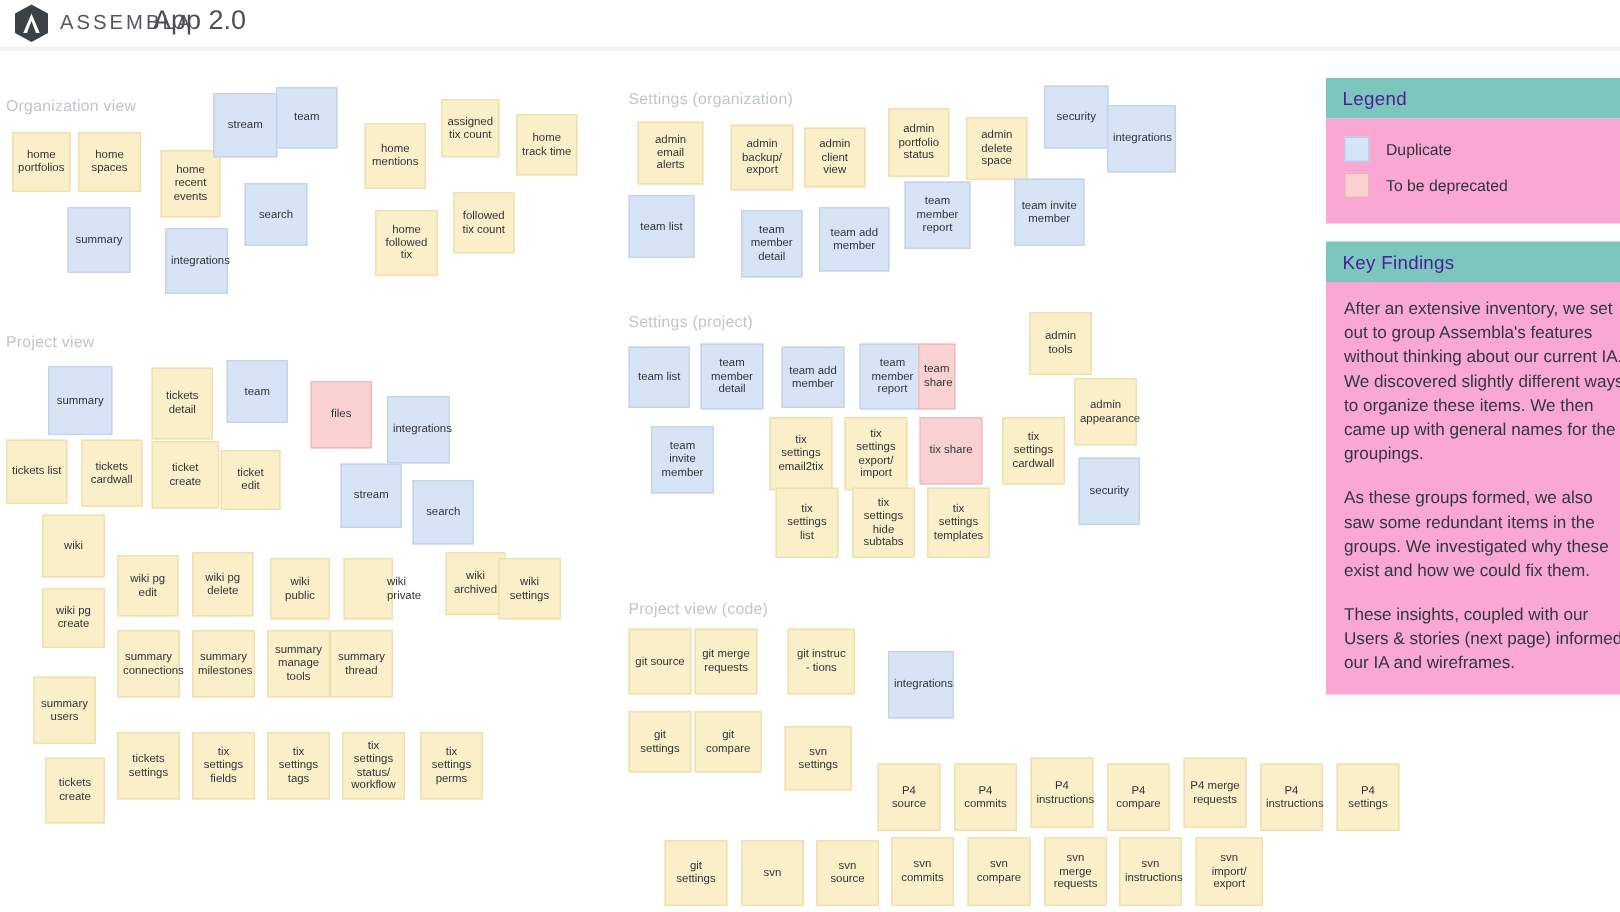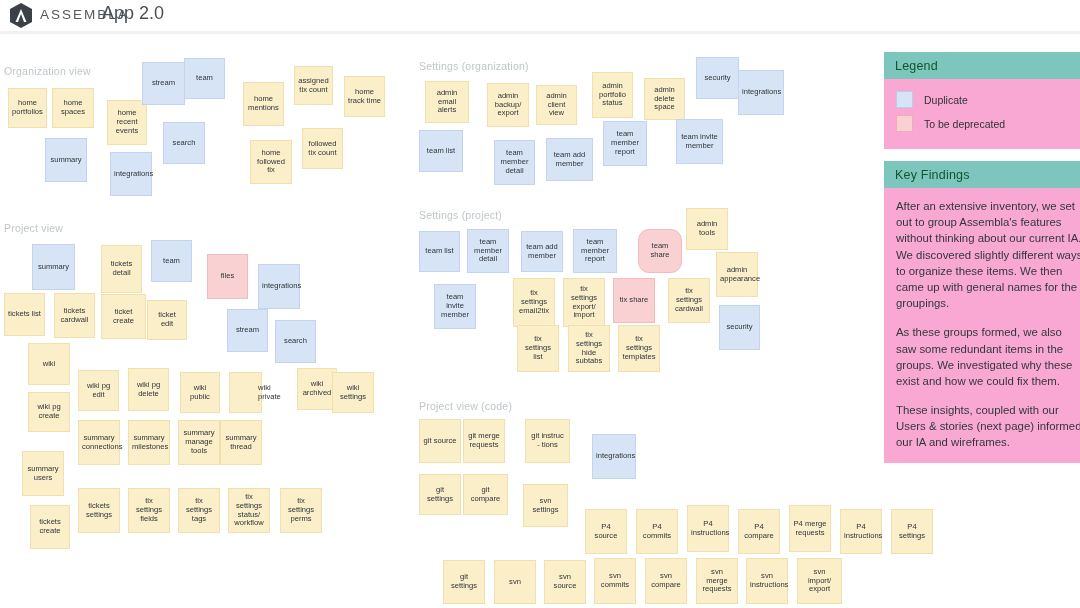--- a/index.html
+++ b/index.html
@@ -29,21 +29,21 @@
     border:1px solid rgba(0,0,0,.10);
   }
   .card.y{background:#fbefca;border-color:#efe0ae;}
   .card.b{background:#d7e4f6;border-color:#c3d5ee;}
   .card.r{background:#f9d1d2;border-color:#f1bcbe;}
   .card span{display:block;width:100%;}
 
   
   .rail{position:absolute;left:884px;top:52px;width:196px;}
   .panel-head{
-    box-sizing:border-box;width:196px;height:27px;background:#7cc6bd;color:#14532d;
+    box-sizing:border-box;width:196px;height:27px;background:#7cc6bd;color:#4c1d95;
     font-size:12.5px;display:flex;align-items:center;padding-left:11px;letter-spacing:.2px;
   }
   .panel-body{box-sizing:border-box;width:228px;background:#f9a8d4;padding:10px 28px 12px 12px;}
   .legend-row{display:flex;align-items:center;height:21px;margin-bottom:3px;}
   .sw{width:17px;height:17px;box-sizing:border-box;margin-right:11px;}
   .sw.b{background:#d7e4f6;border:1px solid #b9cde9;}
   .sw.r{background:#f9d1d2;border:1px solid #efafb1;}
   .legend-label{font-size:10.5px;color:#2f3437;}
   .kf-gap{height:12px;}
   .kf-p{font-size:11.4px;line-height:1.42;color:#31383c;margin:0 0 13px 0;}
@@ -239,21 +239,21 @@
       </div>
       <div class="card b" style="left: 467px; top: 229px; width: 42px; height: 44px;">
         <span>team member detail</span>
       </div>
       <div class="card b" style="left: 521px; top: 231px; width: 42px; height: 41px;">
         <span>team add member</span>
       </div>
       <div class="card b" style="left: 573px; top: 229px; width: 44px; height: 44px;">
         <span>team member report</span>
       </div>
-      <div class="card r" style="left: 638px; top: 229px; width: 44px; height: 44px; border-radius: 11px;">
+      <div class="card r" style="left: 612px; top: 229px; width: 25px; height: 44px;">
         <span>team share</span>
       </div>
       <div class="card y" style="left: 686px; top: 208px; width: 42px; height: 42px;">
         <span>admin tools</span>
       </div>
       <div class="card y" style="left: 716px; top: 252px; width: 42px; height: 45px;">
         <span>admin appearance</span>
       </div>
       <div class="card b" style="left: 434px; top: 284px; width: 42px; height: 45px;">
         <span>team invite member</span>

